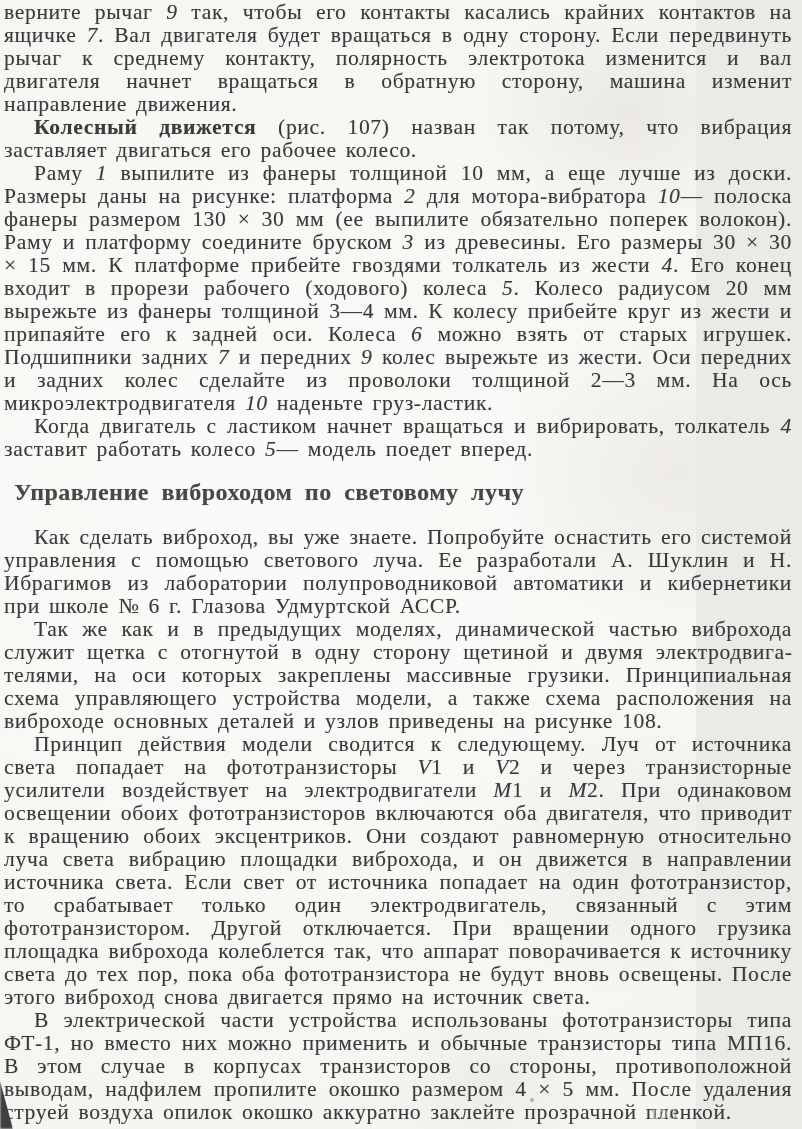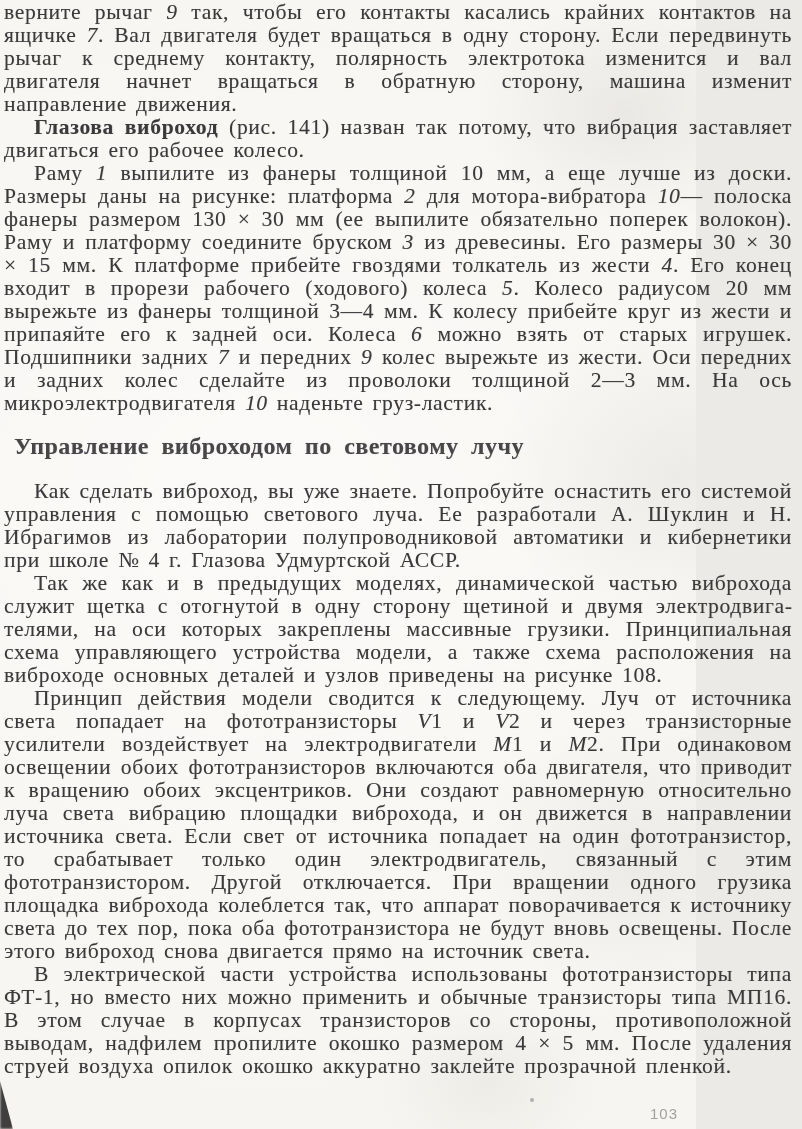--- a/index.html
+++ b/index.html
@@ -83,24 +83,25 @@
     background: #8d8d8d;
     opacity: 0.65;
   }
 </style>
 </head>
 <body>
 
 <div class="page">
   <div class="text-column">
       <p class="para"><span>верните рычаг </span><span class="it">9</span><span> так, чтобы его контакты касались крайних контактов на ящичке </span><span class="it">7</span><span>. Вал двигателя будет вращаться в одну сторону. Если передвинуть ры­чаг к среднему контакту, полярность электротока изменится и вал двигателя нач­нет вращаться в обратную сторону, машина изменит направление движения.</span></p>
-      <p class="para indent"><span class="bd">Глазова виброход</span><span> (рис. 141) назван так потому, что вибрация заставляет двигаться его рабочее колесо.</span></p>
+      <p class="para indent"><span class="bd">Колесный движется</span><span> (рис. 107) назван так потому, что вибрация заставляет двигаться его рабочее колесо.</span></p>
       <p class="para indent"><span>Раму </span><span class="it">1</span><span> выпилите из фанеры толщиной 10 мм, а еще лучше из доски. Размеры даны на рисунке: платформа </span><span class="it">2</span><span> для мотора-вибратора </span><span class="it">10</span><span>— полоска фанеры размером 130 × 30 мм (ее выпилите обязательно поперек волокон). Раму и плат­форму соедините бруском </span><span class="it">3</span><span> из древесины. Его размеры 30 × 30 × 15 мм. К плат­форме прибейте гвоздями толкатель из жести </span><span class="it">4</span><span>. Его конец входит в прорези рабочего (ходового) колеса </span><span class="it">5</span><span>. Колесо радиусом 20 мм вырежьте из фанеры толщиной 3—4 мм. К колесу прибейте круг из жести и припаяйте его к задней оси. Колеса </span><span class="it">6</span><span> можно взять от старых игрушек. Подшипники задних </span><span class="it">7</span><span> и перед­них </span><span class="it">9</span><span> колес вырежьте из жести. Оси передних и задних колес сделайте из проволоки толщиной 2—3 мм. На ось микроэлектродвигателя </span><span class="it">10</span><span> наденьте груз-ластик.</span></p>
+      <p class="para indent"><span>Когда двигатель с ластиком начнет вращаться и вибрировать, толкатель </span><span class="it">4</span><span> зас­тавит работать колесо </span><span class="it">5</span><span>— модель поедет вперед.</span></p>
       <h2 class="section-heading">Управление виброходом по световому лучу</h2>
-      <p class="para indent"><span>Как сделать виброход, вы уже знаете. Попробуйте оснастить его системой управления с помощью светового луча. Ее разработали А. Шуклин и Н. Ибраги­мов из лаборатории полупроводниковой автоматики и кибернетики при школе № 4 г. Глазова Удмуртской АССР.</span></p>
+      <p class="para indent"><span>Как сделать виброход, вы уже знаете. Попробуйте оснастить его системой управления с помощью светового луча. Ее разработали А. Шуклин и Н. Ибраги­мов из лаборатории полупроводниковой автоматики и кибернетики при школе № 6 г. Глазова Удмуртской АССР.</span></p>
       <p class="para indent"><span>Так же как и в предыдущих моделях, динамической частью виброхода служит щетка с отогнутой в одну сторону щетиной и двумя электродвига­телями, на оси которых закреплены массивные грузики. Принципиальная схема управляющего устройства модели, а также схема расположения на виброходе основных деталей и узлов приведены на рисунке 108.</span></p>
       <p class="para indent"><span>Принцип действия модели сводится к следующему. Луч от источника света попадает на фототранзисторы </span><span class="it">V</span><span>1 и </span><span class="it">V</span><span>2 и через транзисторные усилители воз­действует на электродвигатели </span><span class="it">М</span><span>1 и </span><span class="it">М</span><span>2. При одинаковом освещении обоих фототранзисторов включаются оба двигателя, что приводит к вращению обоих экс­центриков. Они создают равномерную относительно луча света вибрацию пло­щадки виброхода, и он движется в направлении источника света. Если свет от источника попадает на один фототранзистор, то срабатывает только один электро­двигатель, связанный с этим фототранзистором. Другой отключается. При вра­щении одного грузика площадка виброхода колеблется так, что аппарат пово­рачивается к источнику света до тех пор, пока оба фототранзистора не будут вновь освещены. После этого виброход снова двигается прямо на источник света.</span></p>
       <p class="para indent"><span>В электрической части устройства использованы фототранзисторы типа ФТ-1, но вместо них можно применить и обычные транзисторы типа МП16. В этом случае в корпусах транзисторов со стороны, противоположной выводам, надфи­лем пропилите окошко размером 4 × 5 мм. После удаления струей воздуха опи­лок окошко аккуратно заклейте прозрачной пленкой.</span></p>
     </div>
   <div class="speck"></div>
   <div class="corner-artifact"></div>
   <div class="page-number">103</div>
 </div>
 
 </body></html>

